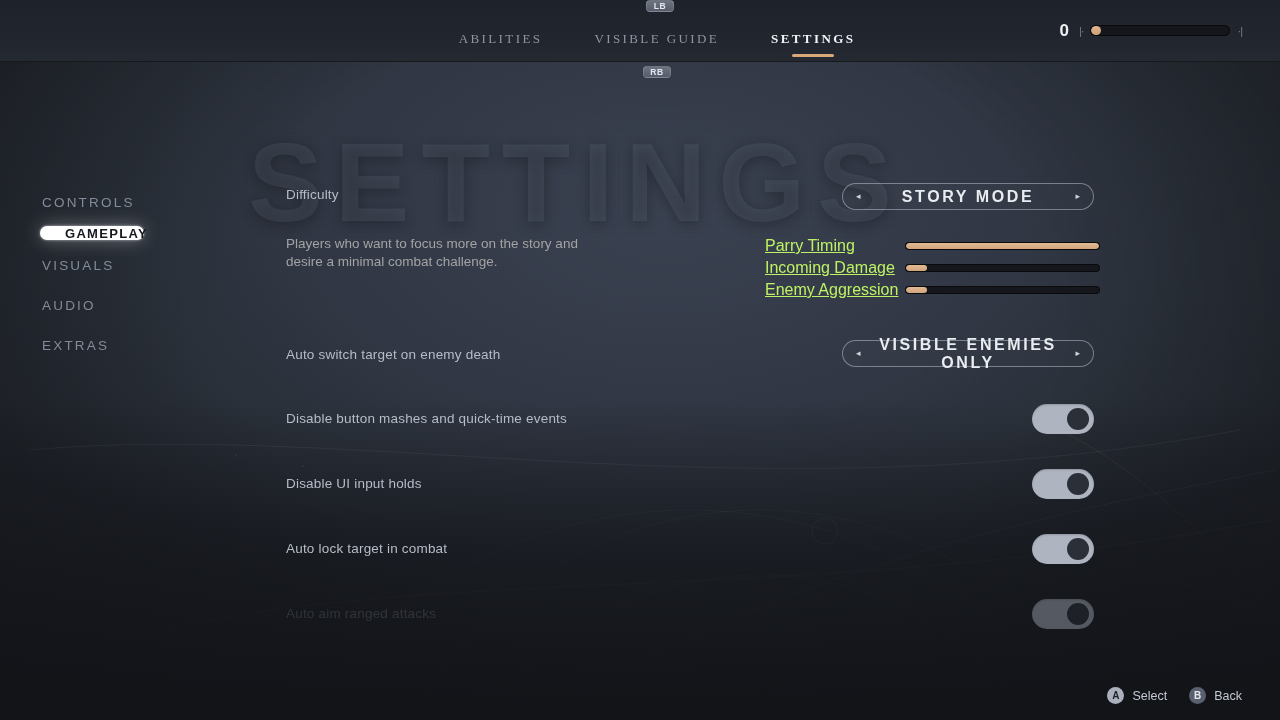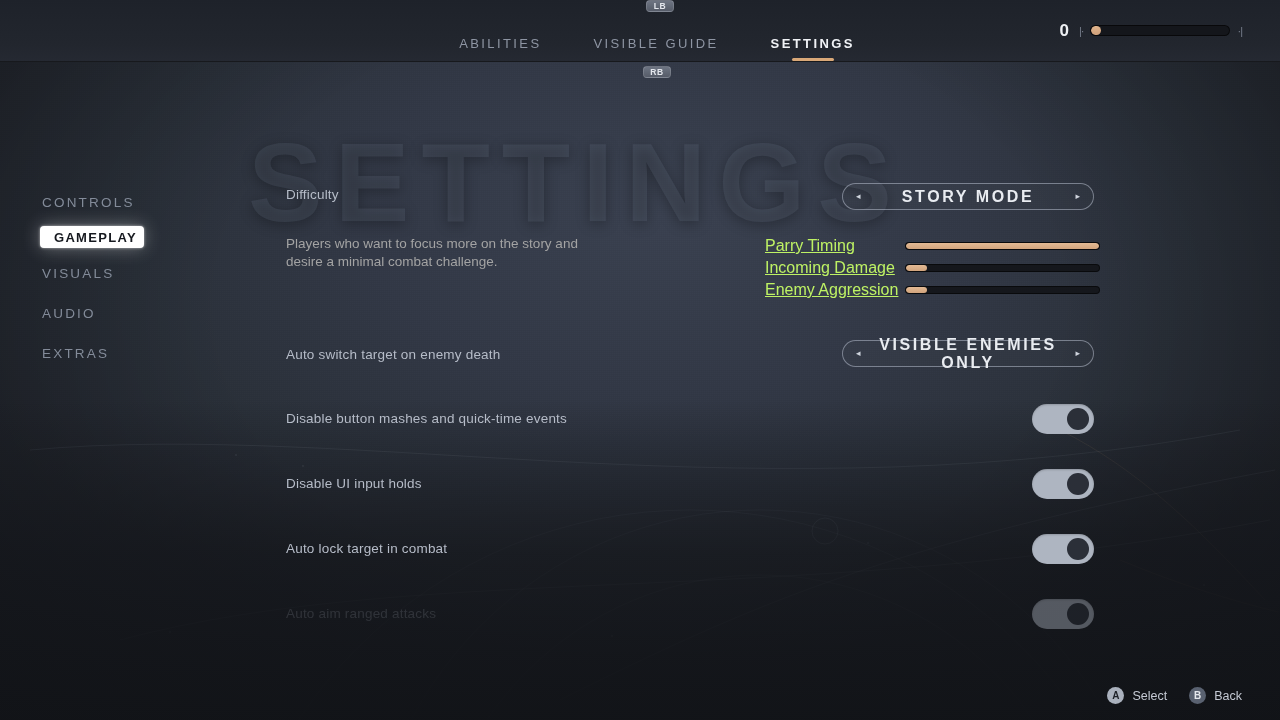--- a/index.html
+++ b/index.html
@@ -58,21 +58,21 @@
   }
   .bumper {
     width:28px; height:17px; border-radius:4px;
     background:linear-gradient(180deg,#6d7482,#565c69);
     border:1px solid rgba(255,255,255,.14);
     color:#e3e6ec; font-size:8.5px; letter-spacing:.6px;
     display:flex; align-items:center; justify-content:center;
     font-weight:700;
   }
   .bumper.lb { margin-left:40px; }
-  .nav-items { display:flex; height:54px; }
+  .nav-items { display:flex; align-items:center; height:54px;font-family:Liberation Serif, serif; }
   .nav-item {
     position:relative; height:62px; display:flex; align-items:center;
     padding:0 0; margin:0 26px;
     font-size:13px; letter-spacing:2.4px; font-weight:400;
     color:#8e95a3; white-space:nowrap;
   }
   .nav-item.first { margin-left:60px; }
   .nav-item.active { color:#f0f2f6; font-weight:700; }
   .nav-underline {
     position:absolute; left:50%; transform:translateX(-50%);
@@ -101,22 +101,22 @@
 
   
   .sidebar { position:absolute; left:40px; top:182px; z-index:4; width:170px; }
   .side-item {
     height:40px; display:flex; align-items:center;
     font-size:13.5px; letter-spacing:2.2px; color:#838b99;
     padding-left:2px; margin-bottom:0px;
   }
   .side-item.selected {
     color:#16191f; font-weight:700;
-    background:#ffffff; border-radius:4px;
-    padding-left:14px; width:104px; height:22px;
+    background:#ffffff; border-radius:11px;
+    padding-left:25px; width:104px; height:14px;
     box-shadow:0 0 18px rgba(255,255,255,.34), 0 0 3px rgba(255,255,255,.6);
     letter-spacing:1.3px; font-size:13px;
     margin:4px 0 5px 0;
   }
 
   
   .content { position:absolute; left:12px; top:0; width:1144px; height:720px; z-index:3; }
   .row-label {
     position:absolute; font-size:13.5px; color:#b6bcc8; letter-spacing:.2px;
   }

